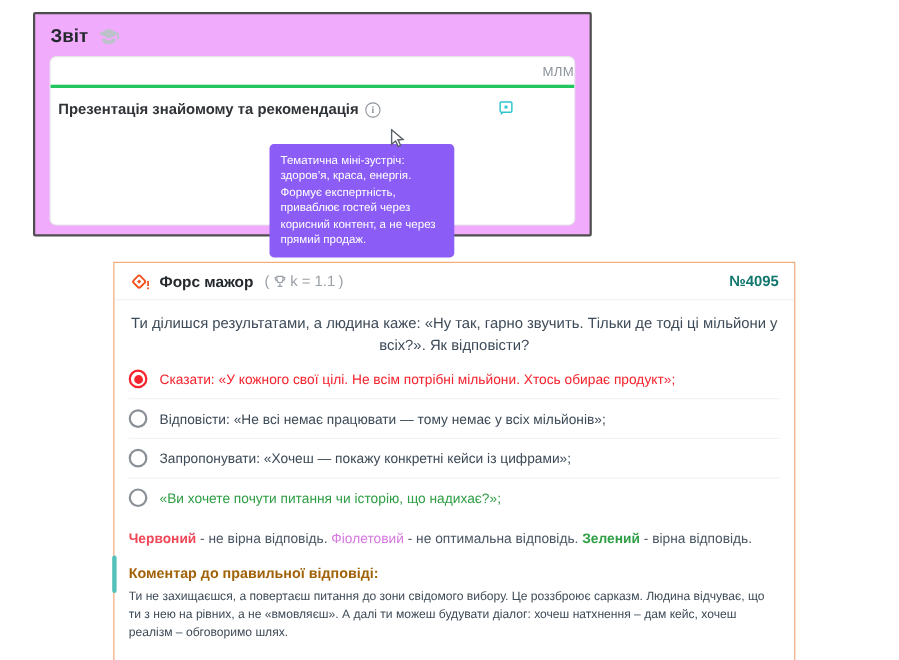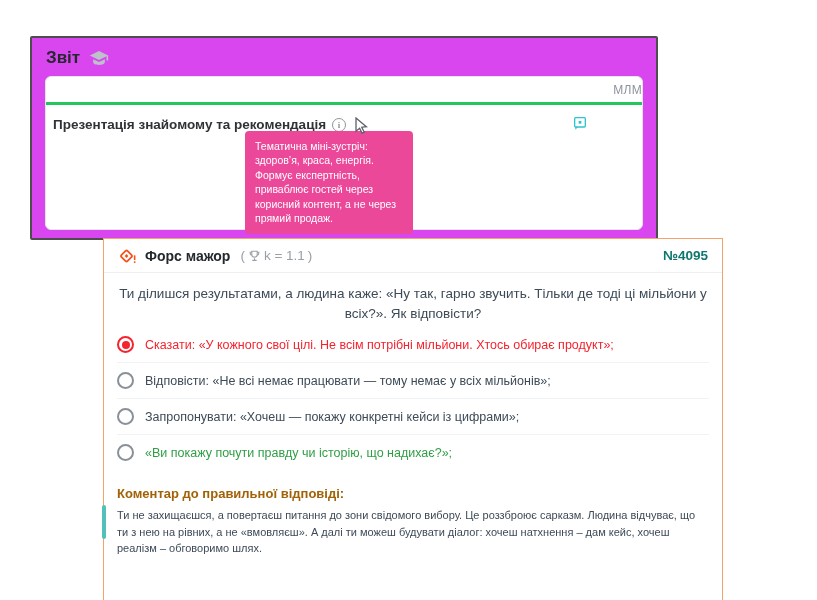--- a/index.html
+++ b/index.html
@@ -1,39 +1,39 @@
 <!DOCTYPE html>
 <html><head>
 <meta charset="utf-8">
 <style>
   * { margin:0; padding:0; box-sizing:border-box; }
   html,body { width:817px; height:600px; background:#fff; overflow:hidden; }
   body { font-family:"Liberation Sans","DejaVu Sans",sans-serif; position:relative; color:#3d4a57; }
 
   
-  .report-panel { position:absolute; left:30px; top:36px; width:628px; height:204px;
-    background:#d946ef; border:2px solid #4d4d4d; border-radius:2px; }
+  .report-panel { position:absolute; left:30px; top:11px; width:508px; height:204px;
+    background:#f0abfc; border:2px solid #4d4d4d; border-radius:2px; }
   .report-header { display:flex; align-items:center; gap:9px; padding:10px 14px 6px 14px; }
   .report-title { font-size:17px; font-weight:bold; color:#24292e; }
   .cap-icon svg { display:block; }
   .report-table { position:absolute; left:13px; right:13px; top:38px; bottom:8px;
     border:1px solid #e4e6e8; border-radius:6px; background:#fff; }
   .table-head { height:28px; display:flex; align-items:center; justify-content:flex-end;
     border-bottom:3px solid #22c55e; }
   .table-head-label { font-size:12px; color:#8d939b; letter-spacing:.3px; }
   .table-row { display:flex; align-items:center; gap:6px; padding:12px 2px 10px 7px; position:relative; }
   .row-label { font-size:13.5px; color:#2f3337;font-weight:bold; }
   .info-icon { width:14px; height:14px; border:1.4px solid #8f959b; border-radius:50%;
     font-size:9px; color:#8f959b; display:inline-flex; align-items:center; justify-content:center;
     font-weight:bold; font-family:"Liberation Serif",serif; cursor:pointer; }
   .comment-icon { position:absolute; right:54px; top:10px; cursor:pointer; }
   .comment-icon svg { display:block; }
 
   
-  .tooltip { position:absolute; left:245px; top:131px; width:168px; background:#ec4899;
+  .tooltip { position:absolute; left:245px; top:131px; width:168px; background:#8b5cf6;
     color:#fff; font-size:10.5px; font-weight:500; line-height:1.38; padding:8px 10px;
     border-radius:4px; z-index:5; }
   .cursor { position:absolute; left:355px; top:117px; z-index:6; }
 
   
   .quiz-panel { position:absolute; left:103px; top:238px; width:620px; height:384px;
     background:#fff; border:1px solid #f2a36c; }
   .quiz-header { height:34px; display:flex; align-items:center; gap:8px; padding:0 14px;
     border-bottom:1px solid #efefef; }
   .quiz-title { font-size:14px; font-weight:bold; color:#24292e; }
@@ -138,23 +138,26 @@
       <div class="option">
         <span class="radio"></span>
         <span class="option-label opt-dark">Відповісти: «Не всі немає працювати — тому немає у всіх мільйонів»;</span>
       </div>
       <div class="option">
         <span class="radio"></span>
         <span class="option-label opt-dark">Запропонувати: «Хочеш — покажу конкретні кейси із цифрами»;</span>
       </div>
       <div class="option">
         <span class="radio"></span>
-        <span class="option-label opt-green">«Ви покажу почути правду чи історію, що надихає?»;</span>
+        <span class="option-label opt-green">«Ви хочете почути питання чи історію, що надихає?»;</span>
       </div>
     </div>
 
+    <div class="legend">
+      <span class="lg-red">Червоний</span><span> - не вірна відповідь. </span><span class="lg-violet">Фіолетовий</span><span> - не оптимальна відповідь. </span><span class="lg-green">Зелений</span><span> - вірна відповідь.</span>
+    </div>
 
     <div class="comment-title">Коментар до правильної відповіді:</div>
     <div class="comment-body">Ти не захищаєшся, а повертаєш питання до зони свідомого вибору. Це роззброює сарказм. Людина відчуває, що ти з нею на рівних, а не «вмовляєш». А далі ти можеш будувати діалог: хочеш натхнення – дам кейс, хочеш реалізм – обговоримо шлях.</div>
   </div>
 
   <div class="scroll-indicator"></div>
 </div>
 
 </body></html>

